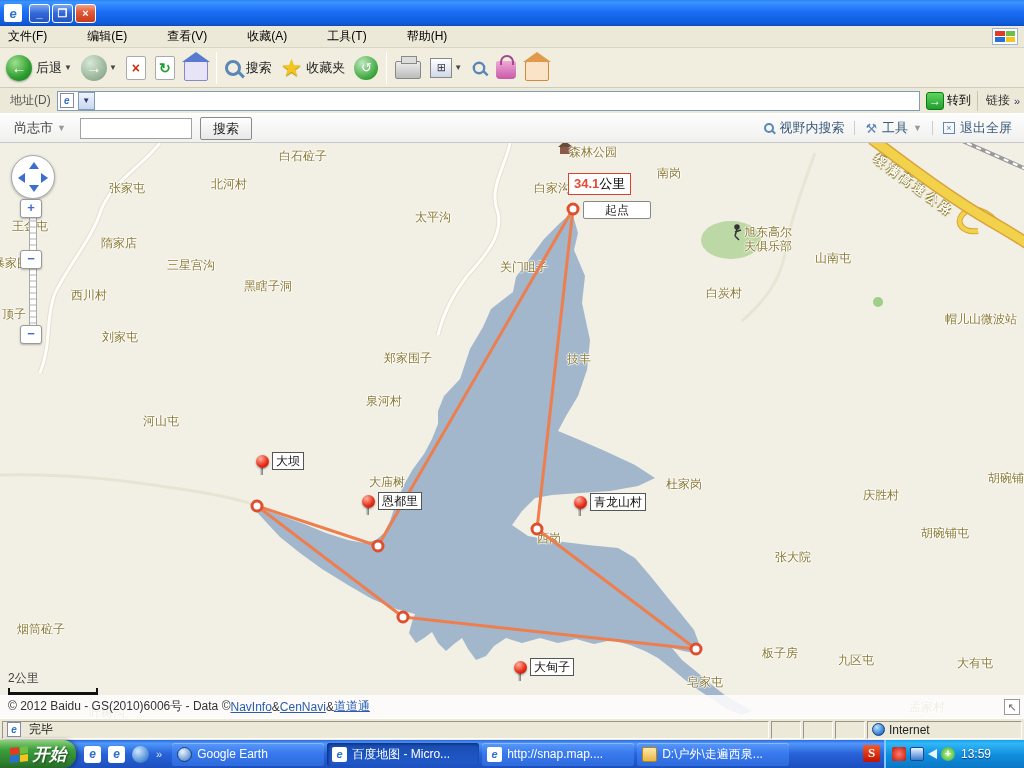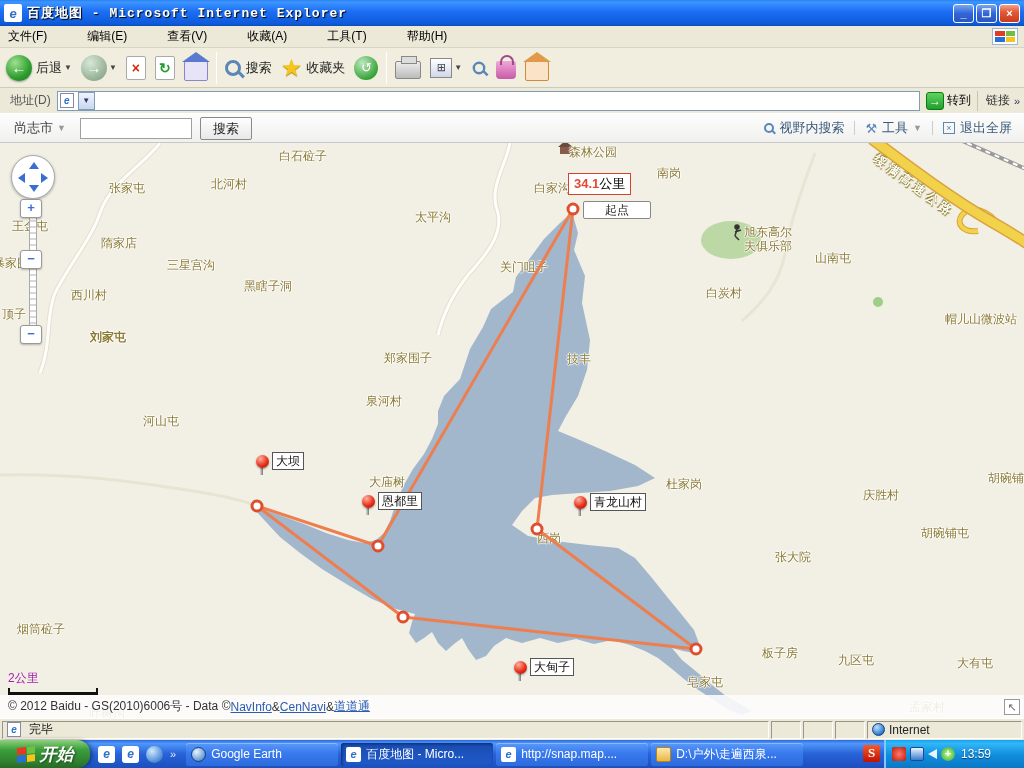--- a/index.html
+++ b/index.html
@@ -116,40 +116,40 @@
   .pan-up { left:17px; top:6px; border-left:5px solid transparent; border-right:5px solid transparent; border-bottom:7px solid #3a6ed0; }
   .pan-dn { left:17px; bottom:6px; border-left:5px solid transparent; border-right:5px solid transparent; border-top:7px solid #3a6ed0; }
   .pan-lf { left:6px; top:17px; border-top:5px solid transparent; border-bottom:5px solid transparent; border-right:7px solid #3a6ed0; }
   .pan-rt { right:6px; top:17px; border-top:5px solid transparent; border-bottom:5px solid transparent; border-left:7px solid #3a6ed0; }
   #zoom-track { position:absolute; left:29px; top:66px; width:8px; height:122px; background:repeating-linear-gradient(180deg,#fff 0 4px,#d8d8d8 4px 6px);
     border:1px solid #aaa; z-index:8; }
   .zoom-btn { position:absolute; left:20px; width:22px; height:19px; background:#fff; border:1px solid #999; border-radius:3px;
     color:#3a6ed0; font-weight:bold; font-size:13px; text-align:center; line-height:16px; z-index:9; box-shadow:0 1px 2px rgba(0,0,0,.25);}
   #zoom-in { top:56px; } #zoom-thumb { top:107px; } #zoom-out { top:182px; }
   
-  #scale { position:absolute; left:8px; top:527px; z-index:5; color:#a21caf; font-size:12px; }
+  #scale { position:absolute; left:8px; top:527px; z-index:5; color:#404040; font-size:12px; }
   #scale-bar { width:90px; height:7px; border-left:2px solid #111; border-right:2px solid #111; border-bottom:3px solid #111; margin-top:1px;}
   #copybar { position:absolute; left:0; top:552px; width:1024px; height:23px; background:rgba(253,253,253,.88);
     z-index:5; display:flex; align-items:center; padding-left:8px; font-size:12px; color:#333; }
   #copybar a { color:#2a5db0; text-decoration:underline; }
   #nav-arrow { position:absolute; right:4px; top:556px; width:16px; height:16px; background:#fff; border:1px solid #999;
     color:#666; font-size:11px; text-align:center; line-height:15px; z-index:6; }
 
   
   #statusbar { position:absolute; top:718px; left:0; width:1024px; height:22px; background:#ece9d8;
     border-top:1px solid #fff; display:flex; align-items:center; font-size:12px; color:#222; padding:0 2px; gap:2px;}
   .pane { height:18px; border:1px solid; border-color:#9a9584 #fff #fff #9a9584; display:flex; align-items:center; padding:0 4px; gap:4px;}
   .pane.grow { flex:1; }
   .globe { width:13px; height:13px; border-radius:50%; background:radial-gradient(circle at 35% 30%,#bfe0ff,#2a7ad4 70%,#1a4a90);
     border:1px solid #16407a; }
 
   
   #taskbar { position:absolute; top:740px; left:0; width:1024px; height:28px;
     background:linear-gradient(180deg,#2a6ae0,#4f97fa 12%,#2862d8 50%,#1c4fbe); display:flex; align-items:stretch; }
-  #startbtn { width:90px; border-radius:0 13px 13px 0; background:linear-gradient(180deg,#8ed07e,#3b9e3b 35%,#2f7f2f 80%,#266a26);
+  #startbtn { width:76px; border-radius:0 13px 13px 0; background:linear-gradient(180deg,#8ed07e,#3b9e3b 35%,#2f7f2f 80%,#266a26);
     display:flex; align-items:center; justify-content:center; gap:5px; box-shadow:2px 0 4px rgba(0,0,0,.4); }
   #startbtn span { color:#fff; font-size:17px; font-weight:bold; font-style:italic; text-shadow:1px 1px 2px #1a4a1a; }
   .flag { width:18px; height:15px; display:grid; grid-template-columns:1fr 1fr; grid-template-rows:1fr 1fr; gap:1px; transform:skewY(-6deg);}
   .flag i:nth-child(1){background:#e33a24;} .flag i:nth-child(2){background:#6fbf44;}
   .flag i:nth-child(3){background:#2a6fd4;} .flag i:nth-child(4){background:#f5c51d;}
   #quick { display:flex; align-items:center; gap:7px; padding:0 8px; }
   .q-ic { width:17px; height:17px; border-radius:3px; background:#fff; color:#2e71c8; font-weight:bold; font-style:italic;
     font-size:12px; text-align:center; line-height:16px; }
   .q-globe { width:17px; height:17px; border-radius:50%; background:radial-gradient(circle at 35% 30%,#cfe8ff,#4a8ad4 70%,#1a4a90); }
   .chev { color:#dfeaff; font-size:11px; }
@@ -173,21 +173,20 @@
   .tr-grn { border-radius:50%; background:radial-gradient(#bfff8f,#2f9e2f); color:#fff; font-size:11px; line-height:13px; text-align:center; font-weight:bold;}
   #clock { color:#fff; font-size:12px; margin-left:2px; text-shadow:0 1px 1px #06407a;}
 </style>
 </head>
 <body>
 
 <div id="screen">
 
   <div id="titlebar">
     <div class="title-icon">e</div>
-    <div id="title-text">百度地图 - Microsoft Internet Explorer</div>
     <div class="winbtn">_</div>
     <div class="winbtn">❐</div>
     <div class="winbtn close">×</div>
   </div>
 
   <div id="menubar">
     <span class="menu-item">文件(F)</span>
       <span class="menu-item">编辑(E)</span>
       <span class="menu-item">查看(V)</span>
       <span class="menu-item">收藏(A)</span>
@@ -346,21 +345,21 @@
 夫俱乐部</span>
         <span class="plabel" style="left: 833px; top: 115px;">山南屯</span>
         <span class="plabel" style="left: 712px; top: 150px; margin-left: 12px;">白炭村</span>
         <span class="plabel" style="left: 981px; top: 176px;">帽儿山微波站</span>
         <span class="plabel" style="left: 30px; top: 83px;">王金屯</span>
         <span class="plabel" style="left: 119px; top: 100px;">隋家店</span>
         <span class="plabel" style="left: 17px; top: 120px;">暴家围子</span>
         <span class="plabel" style="left: 191px; top: 122px;">三星宫沟</span>
         <span class="plabel" style="left: 89px; top: 152px;">西川村</span>
         <span class="plabel" style="left: 14px; top: 171px;">顶子</span>
-        <span class="plabel" style="left: 108px; top: 194px; font-weight: bold;">刘家屯</span>
+        <span class="plabel" style="left: 120px; top: 194px;">刘家屯</span>
         <span class="plabel" style="left: 524px; top: 124px;">关门咀子</span>
         <span class="plabel" style="left: 268px; top: 143px;">黑瞎子洞</span>
         <span class="plabel" style="left: 408px; top: 215px;">郑家围子</span>
         <span class="plabel" style="left: 579px; top: 216px;">技丰</span>
         <span class="plabel" style="left: 384px; top: 258px;">泉河村</span>
         <span class="plabel" style="left: 161px; top: 278px;">河山屯</span>
         <span class="plabel" style="left: 387px; top: 339px;">大庙树</span>
         <span class="plabel" style="left: 684px; top: 341px;">杜家岗</span>
         <span class="plabel" style="left: 1006px; top: 335px;">胡碗铺</span>
         <span class="plabel" style="left: 881px; top: 352px;">庆胜村</span>

